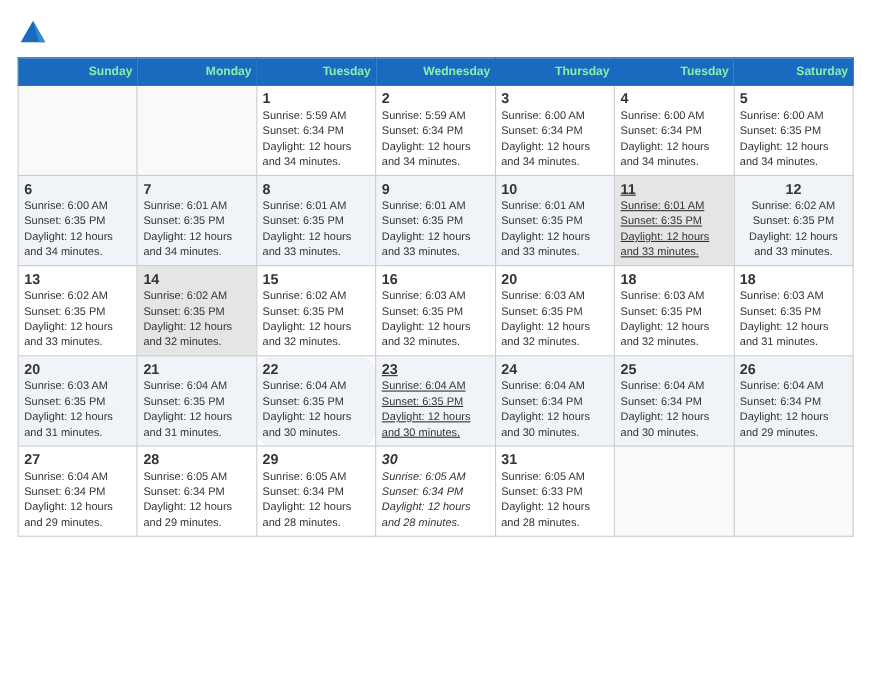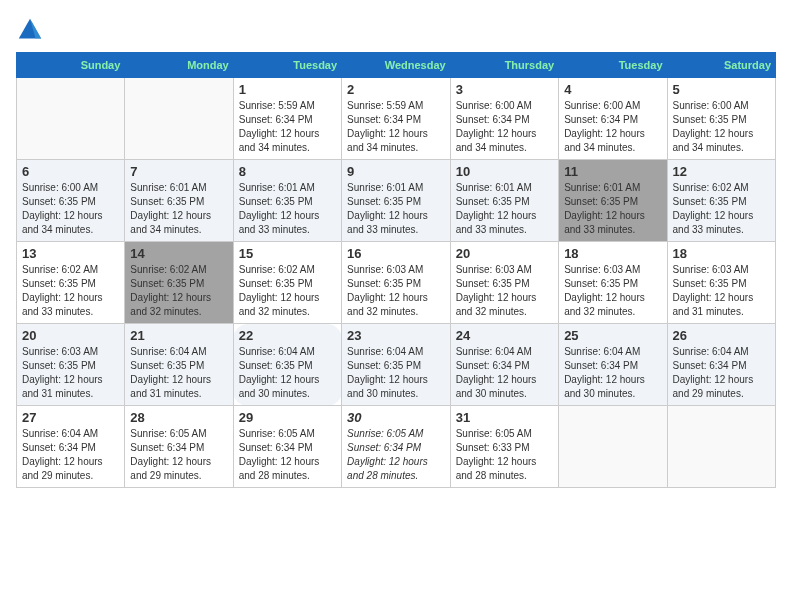--- a/index.html
+++ b/index.html
@@ -184,41 +184,41 @@
           <div class="day-info" style="white-space: pre-line;">Sunrise: 6:01 AM
 Sunset: 6:35 PM
 Daylight: 12 hours and 33 minutes.</div>
         </td>
         <td style="background: rgb(240, 244, 248);">
           <span class="day-number">10</span>
           <div class="day-info" style="white-space: pre-line;">Sunrise: 6:01 AM
 Sunset: 6:35 PM
 Daylight: 12 hours and 33 minutes.</div>
         </td>
-        <td style="background: #a3a3a3;">
+        <td style="background: #e5e5e5; text-decoration: underline;">
           <span class="day-number">11</span>
           <div class="day-info" style="white-space: pre-line;">Sunrise: 6:01 AM
 Sunset: 6:35 PM
 Daylight: 12 hours and 33 minutes.</div>
         </td>
-        <td style="background: rgb(240, 244, 248);">
+        <td style="background: rgb(240, 244, 248); text-align: center;">
           <span class="day-number">12</span>
           <div class="day-info" style="white-space: pre-line;">Sunrise: 6:02 AM
 Sunset: 6:35 PM
 Daylight: 12 hours and 33 minutes.</div>
         </td>
       </tr>
       <tr>
         <td style="background: rgb(255, 255, 255);">
           <span class="day-number">13</span>
           <div class="day-info" style="white-space: pre-line;">Sunrise: 6:02 AM
 Sunset: 6:35 PM
 Daylight: 12 hours and 33 minutes.</div>
         </td>
-        <td style="background: #a3a3a3;">
+        <td style="background: #e5e5e5;">
           <span class="day-number">14</span>
           <div class="day-info" style="white-space: pre-line;">Sunrise: 6:02 AM
 Sunset: 6:35 PM
 Daylight: 12 hours and 32 minutes.</div>
         </td>
         <td style="background: rgb(255, 255, 255);">
           <span class="day-number">15</span>
           <div class="day-info" style="white-space: pre-line;">Sunrise: 6:02 AM
 Sunset: 6:35 PM
 Daylight: 12 hours and 32 minutes.</div>
@@ -260,21 +260,21 @@
           <div class="day-info" style="white-space: pre-line;">Sunrise: 6:04 AM
 Sunset: 6:35 PM
 Daylight: 12 hours and 31 minutes.</div>
         </td>
         <td style="background: rgb(240, 244, 248); border-radius: 15px;">
           <span class="day-number">22</span>
           <div class="day-info" style="white-space: pre-line;">Sunrise: 6:04 AM
 Sunset: 6:35 PM
 Daylight: 12 hours and 30 minutes.</div>
         </td>
-        <td style="background: rgb(240, 244, 248);">
+        <td style="background: rgb(240, 244, 248); text-decoration: underline;">
           <span class="day-number">23</span>
           <div class="day-info" style="white-space: pre-line;">Sunrise: 6:04 AM
 Sunset: 6:35 PM
 Daylight: 12 hours and 30 minutes.</div>
         </td>
         <td style="background: rgb(240, 244, 248);">
           <span class="day-number">24</span>
           <div class="day-info" style="white-space: pre-line;">Sunrise: 6:04 AM
 Sunset: 6:34 PM
 Daylight: 12 hours and 30 minutes.</div>

